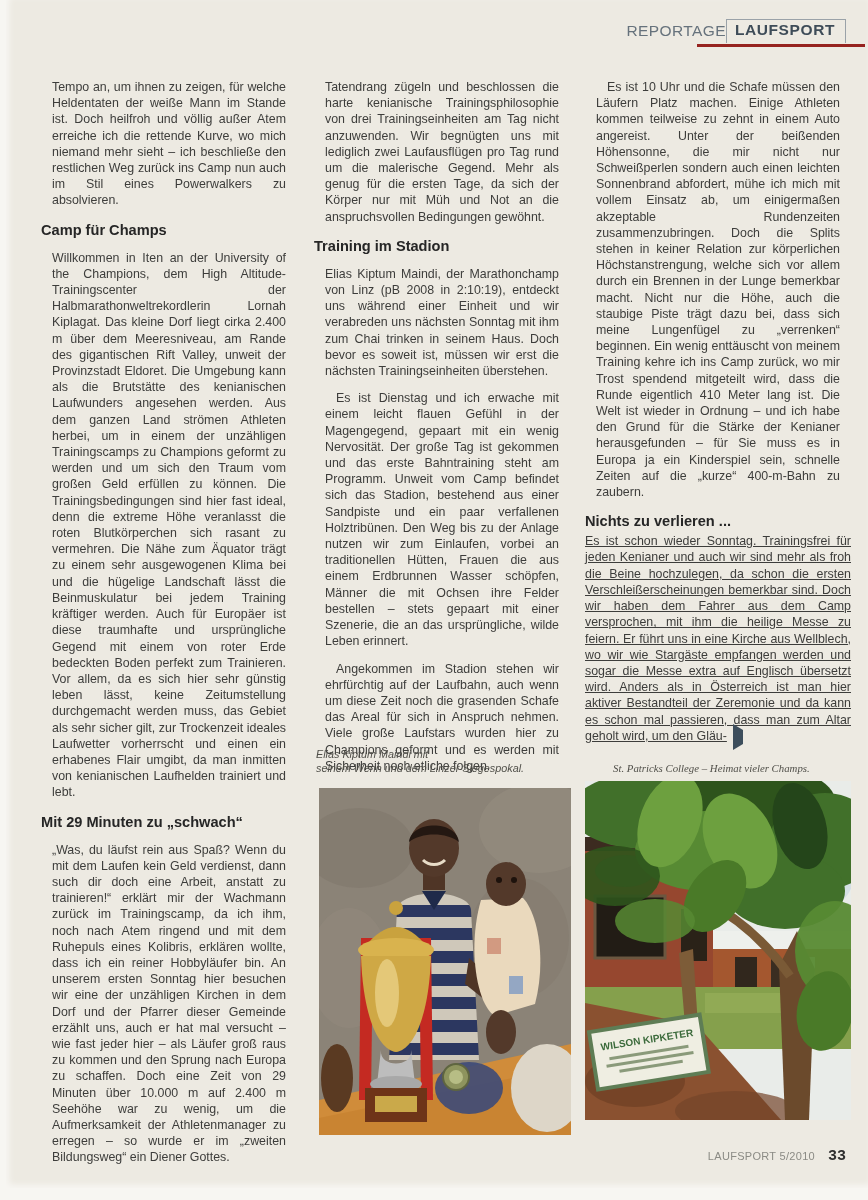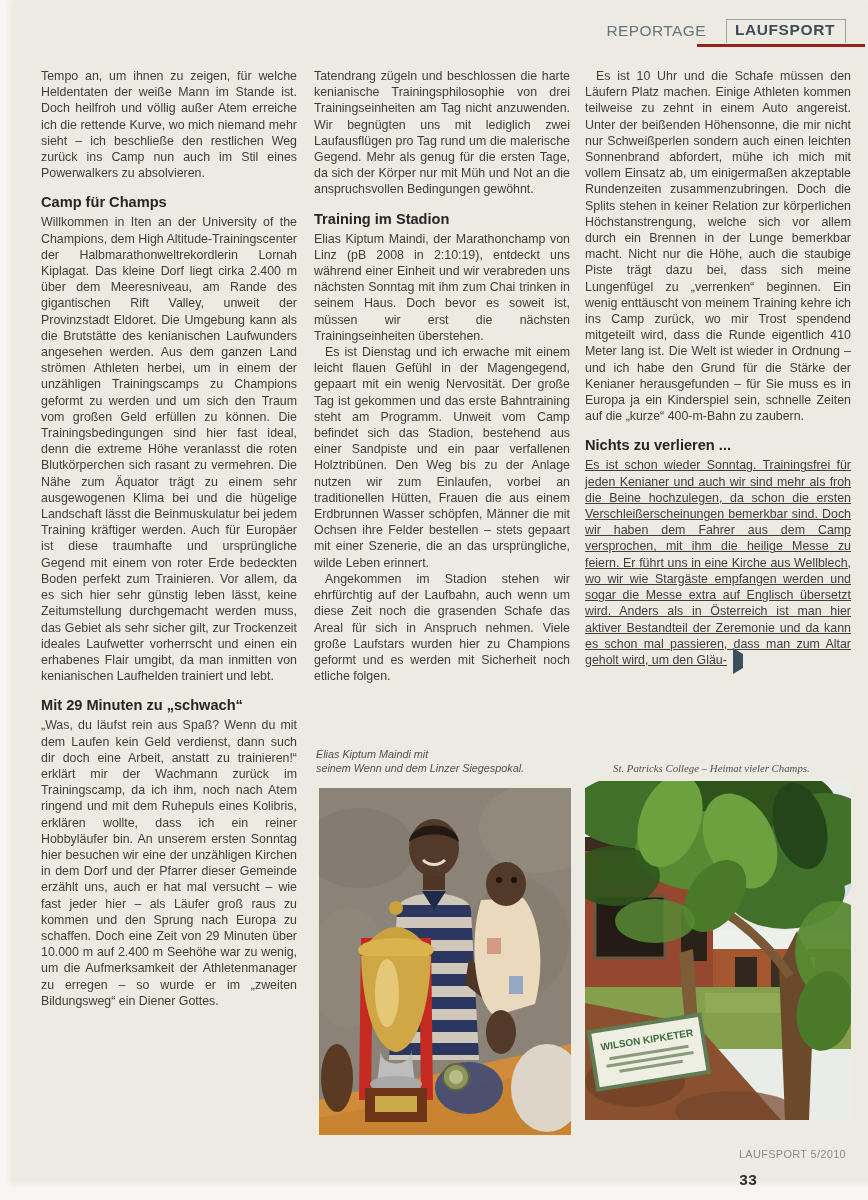--- a/index.html
+++ b/index.html
@@ -16,36 +16,36 @@
   
   .header {
     position:absolute; top:19px; right:22px;
     display:flex; align-items:center; 
     font-size:15.5px; letter-spacing:0.4px;
   }
   .header .section { color:#66727c; }
   .header .logo {
     font-weight:bold; color:#3e4c58;
     border:1px solid #9aa2a8; border-bottom:none;
-    padding:1px 10px 4px 8px; letter-spacing:0.6px;margin-left:20px;
+    padding:1px 10px 4px 8px; letter-spacing:0.6px;
   }
   .header-rule {
     position:absolute; top:44px; left:691px; right:3px; height:3px;
     background:#96231f;
   }
   
   .col {
     position:absolute; top:68px;
     font-size:12.4px; line-height:16.2px; color:#3d3d3b;
     text-align:justify;
   }
   .col-1 { left:35px;  width:256px; }
   .col-2 { left:308px; width:256px; }
   .col-3 { left:579px; width:266px; }
-  .col p { margin:0; }
+  .col p { margin:11px; }
   .col h3 {
     margin:13px 0 3px 0; font-size:14.6px; line-height:17px;
     color:#262626; font-weight:bold; text-align:left;
   }
   .indent { text-indent:11px; }
   .para-with-arrow span { display:inline;text-decoration:underline; }
   .cont-arrow {
     display:inline-block; width:0; height:0; margin-left:6px;
     border-top:6px solid transparent; border-bottom:6px solid transparent;
     border-left:10px solid #3d4e5c; vertical-align:-1px;
@@ -58,21 +58,21 @@
   .caption-left  { left:310px; top:747px; width:255px; }
   .caption-right { left:607px; top:761px; width:265px;font-family:Liberation Serif, serif; }
   
   .photo { position:absolute; display:block; }
   .photo-left  { left:313px; top:788px; width:252px; height:347px; }
   .photo-right { left:579px; top:781px; width:266px; height:339px; }
   .photo svg { display:block; width:100%; height:100%; }
   
   .footer {
     position:absolute; right:22px; top:1148px;
-    display:flex; align-items:baseline; gap:13px;flex-direction:column;
+    display:flex; align-items:baseline; gap:13px;
   }
   .footer .issue { font-size:11px; color:#8b8b85; letter-spacing:0.3px; }
   .footer .pagenum { font-size:15px; font-weight:bold; color:#2f2f2f;font-family:Liberation Mono, monospace; }
 </style>
 </head>
 <body>
 
 <div class="page">
 
   <div class="header">

